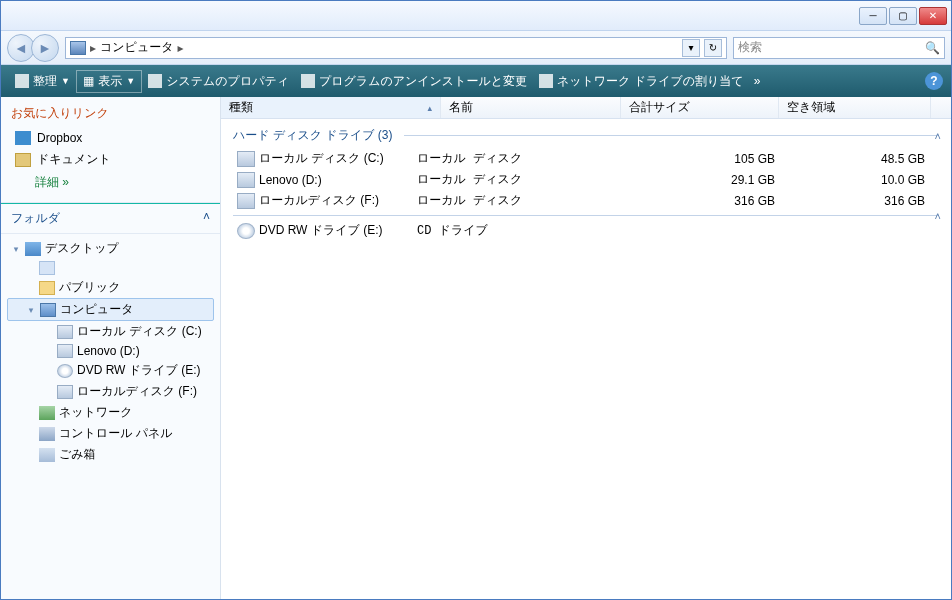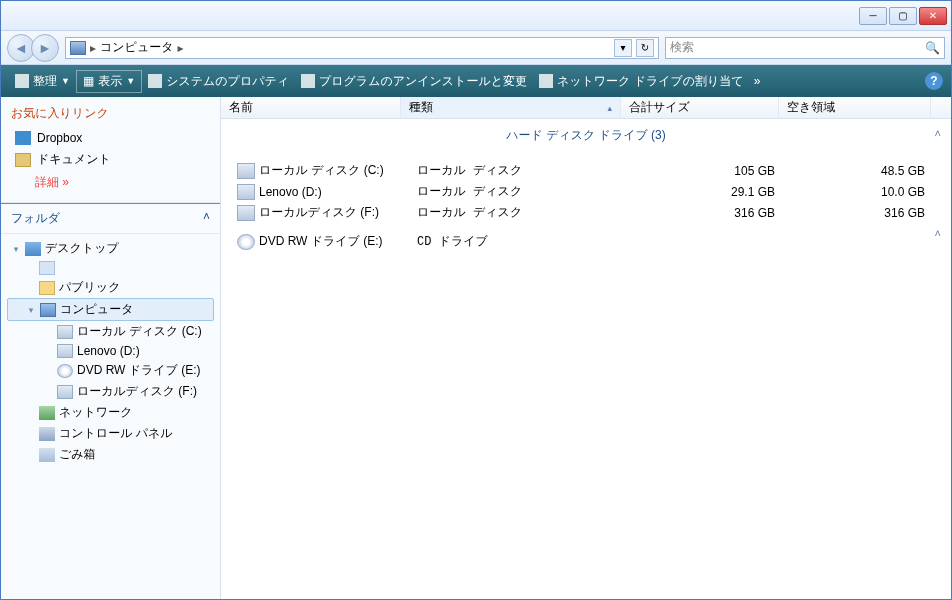--- a/index.html
+++ b/index.html
@@ -10,39 +10,39 @@
 .winbtn.close { background: linear-gradient(#f08a8a, #d63a3a); color: #fff; border-color: #a33; }
 .navbar { height: 34px; background: linear-gradient(#f4f8fd, #e6effa); display: flex; align-items: center; padding: 0 6px; gap: 6px; border-bottom: 1px solid #c6d7ee; }
 .navbtns { display: flex; }
 .navcircle { width: 28px; height: 28px; border-radius: 50%; background: radial-gradient(circle at 30% 30%, #eef4fb, #c4d8ef); border: 1px solid #9cb6d6; display: flex; align-items: center; justify-content: center; color: #6b8bb5; font-size: 14px; cursor: pointer; }
 .navcircle + .navcircle { margin-left: -4px; }
 .addrbar { flex: 1; height: 22px; border: 1px solid #9db6d8; background: #fff; display: flex; align-items: center; padding: 0 4px; gap: 4px; }
 .addrbar .compicon { width: 16px; height: 14px; background: linear-gradient(#a8c5ea, #5c86bb); border: 1px solid #4977a9; }
 .addrbar .sep { color: #555; }
 .addrbtns { display: flex; align-items: center; gap: 4px; margin-left: 4px; }
 .addrbtns .btn { width: 18px; height: 18px; border: 1px solid #a7bdd9; background: #eaf2fb; display: flex; align-items: center; justify-content: center; font-size: 10px; cursor: pointer; }
-.searchbox { width: 280px; height: 22px; border: 1px solid #9db6d8; background: #fff; display: flex; align-items: center; padding: 0 4px; color: #888; justify-content: space-between; }
+.searchbox { width: 212px; height: 22px; border: 1px solid #9db6d8; background: #fff; display: flex; align-items: center; padding: 0 4px; color: #888; justify-content: space-between; }
 .menubar { height: 24px; background: linear-gradient(#f7fafe, #ecf3fb); display: flex; align-items: center; padding: 0 8px; gap: 14px; border-bottom: 1px solid #d0def0; }
 .menubar span { cursor: pointer; }
 .cmdbar { height: 32px; background: linear-gradient(#3a7a8c, #1f5b6d); color: #fff; display: flex; align-items: center; padding: 0 8px; }
 .cmdbar .cmdbtn { display: flex; align-items: center; gap: 4px; padding: 2px 6px; cursor: pointer; }
 .cmdbar .cmdicon { width: 14px; height: 14px; background: rgba(255,255,255,0.8); }
 .cmdbar .drop { font-size: 9px; }
 .cmdbar .viewbtn { border: 1px solid rgba(255,255,255,0.4); padding: 2px 6px; display: flex; gap: 4px; align-items: center; }
 .cmdbar .more { margin-left: 4px; cursor: pointer; }
 .cmdbar .help { margin-left: auto; width: 18px; height: 18px; border-radius: 50%; background: #4c94d8; color: #fff; display: flex; align-items: center; justify-content: center; font-weight: bold; cursor: pointer; }
 .body { flex: 1; display: flex; overflow: hidden; }
 .sidebar { width: 220px; border-right: 1px solid #d8e2ee; background: #f8fbfe; display: flex; flex-direction: column; }
 .favlinks { padding: 8px 10px; border-bottom: 1px solid #e2eaf4; }
 .favtitle { color: #c2410c; margin-bottom: 6px; }
 .favitem { display: flex; align-items: center; gap: 6px; padding: 3px 4px; cursor: pointer; }
 .favicon { width: 16px; height: 14px; }
 .dropboxic { background: #3d8dcf; }
 .docic { background: #e3c87a; border: 1px solid #c0a040; }
-.detail { color: #ef4444; padding: 3px 24px; cursor: pointer; }
+.detail { color: #15803d; padding: 3px 24px; cursor: pointer; }
 .folderhdr { color: #1a4e8a; padding: 6px 10px; display: flex; justify-content: space-between; border-top: 1px solid #14b8a6; border-bottom: 1px solid #e2eaf4; }
 .tree { padding: 4px 6px; overflow: auto; flex: 1; }
 .treerow { display: flex; align-items: center; gap: 4px; padding: 2px 2px; cursor: pointer; white-space: nowrap; }
 .treerow.sel { background: #e3eefb; border: 1px solid #9ec4ec; border-radius: 2px; }
 .expander { width: 10px; font-size: 9px; color: #6b8cb5; text-align: center; }
 .ticon { width: 16px; height: 14px; flex-shrink: 0; }
 .ic-desktop { background: linear-gradient(#7fb5e8,#4a88c8); }
 .ic-user { background: #d6e4f6; border: 1px solid #a8c1e0; }
 .ic-public { background: #f5d888; border: 1px solid #d4b050; }
 .ic-computer { background: linear-gradient(#9cc0ea,#5f8fc9); border:1px solid #4b77a8; }
@@ -53,21 +53,21 @@
 .ic-trash { background: linear-gradient(#d4e1f0,#a6bcd8); }
 .content { flex: 1; display: flex; flex-direction: column; background: #fff; position: relative; }
 .colhdr { height: 22px; background: linear-gradient(#fbfcfe,#edf3fa); border-bottom: 1px solid #d7e2f0; display: flex; align-items: center; }
 .colhdr .col { padding: 0 8px; border-right: 1px solid #e0e8f2; height: 100%; display: flex; align-items: center; justify-content: space-between; cursor: pointer; }
 .col.name { width: 180px; }
 .col.type { width: 220px; background: #e9f2fc; }
 .col.size { width: 158px; }
 .col.free { width: 152px; }
 .sortarrow { font-size: 9px; color: #5b7fad; }
 .listbody { flex: 1; padding: 4px 0; overflow: auto; }
-.grouphdr { color: #1a4e8a; padding: 4px 12px; display: flex; align-items: center; gap: 12px; flex-direction: column; }
+.grouphdr { color: #1a4e8a; padding: 4px 12px; display: flex; align-items: center; gap: 12px; }
 .grouphdr .line { flex: 1; height: 1px; background: #c3d3e8; }
 .grouphdr .chev { position: absolute; right: 10px; color: #5b7fad; font-size: 11px; cursor: pointer; }
 .row { display: flex; align-items: center; padding: 2px 0 2px 16px; cursor: pointer; }
 .row .ricon { width: 18px; height: 16px; margin-right: 4px; }
 .row .c-name { width: 158px; }
 .row .c-type { width: 220px; font-family: Liberation Mono, monospace; }
 .row .c-size { width: 158px; text-align: right; padding-right: 20px; }
 .row .c-free { width: 150px; text-align: right; padding-right: 20px; }
 </style>
 </head>
@@ -202,26 +202,26 @@
         <div class="treerow" style="padding-left:18px">
             <span class="expander"></span>
             <div class="ticon ic-trash"></div>
             <span>ごみ箱</span>
           </div>
       </div>
     </div>
 
     <div class="content">
       <div class="colhdr">
-        <div class="col name">
-            <span>名前</span>
-          </div>
         <div class="col type">
             <span>種類</span>
             <span class="sortarrow">▴</span>
+          </div>
+        <div class="col name">
+            <span>名前</span>
           </div>
         <div class="col size">
             <span>合計サイズ</span>
           </div>
         <div class="col free">
             <span>空き領域</span>
           </div>
       </div>
       <div class="listbody">
         <div class="grouphdr">

